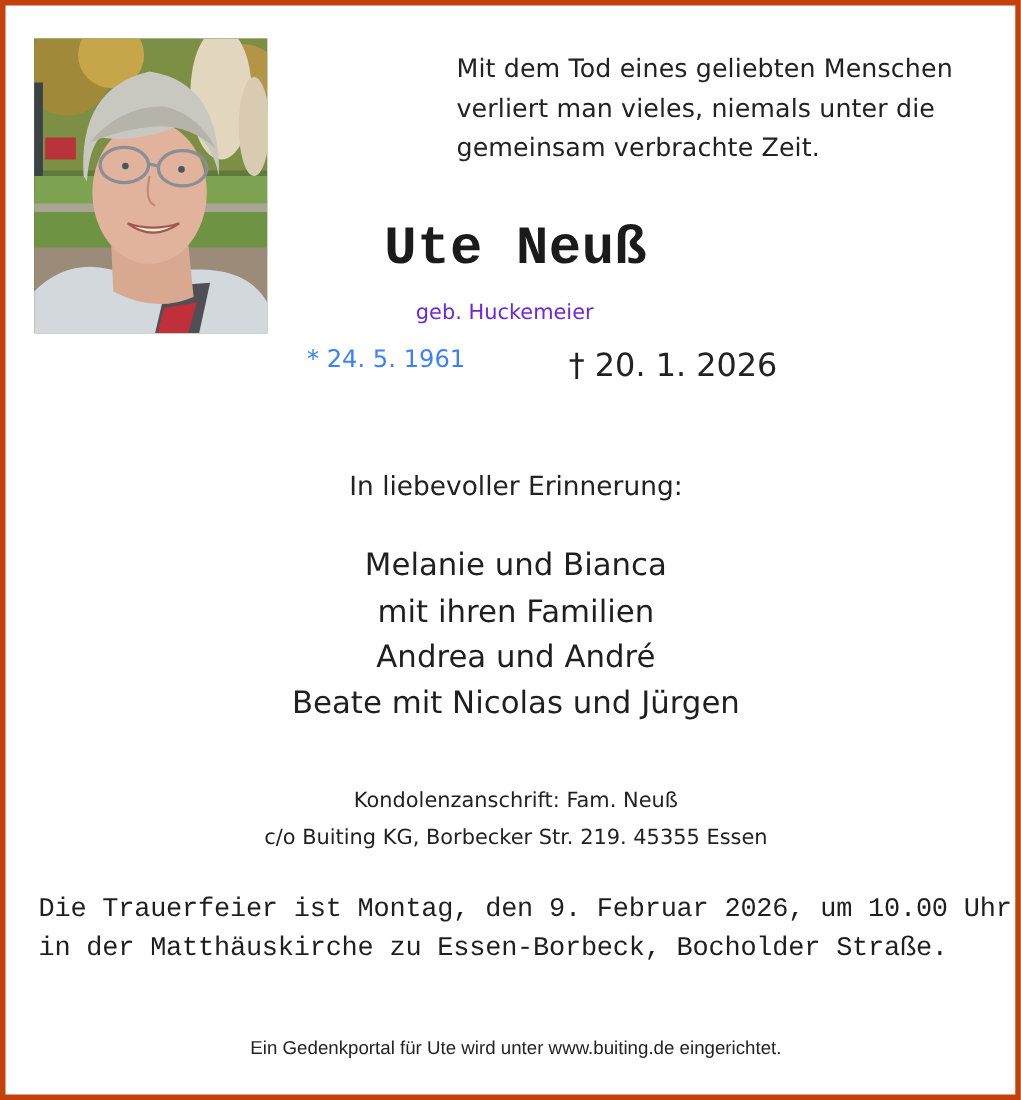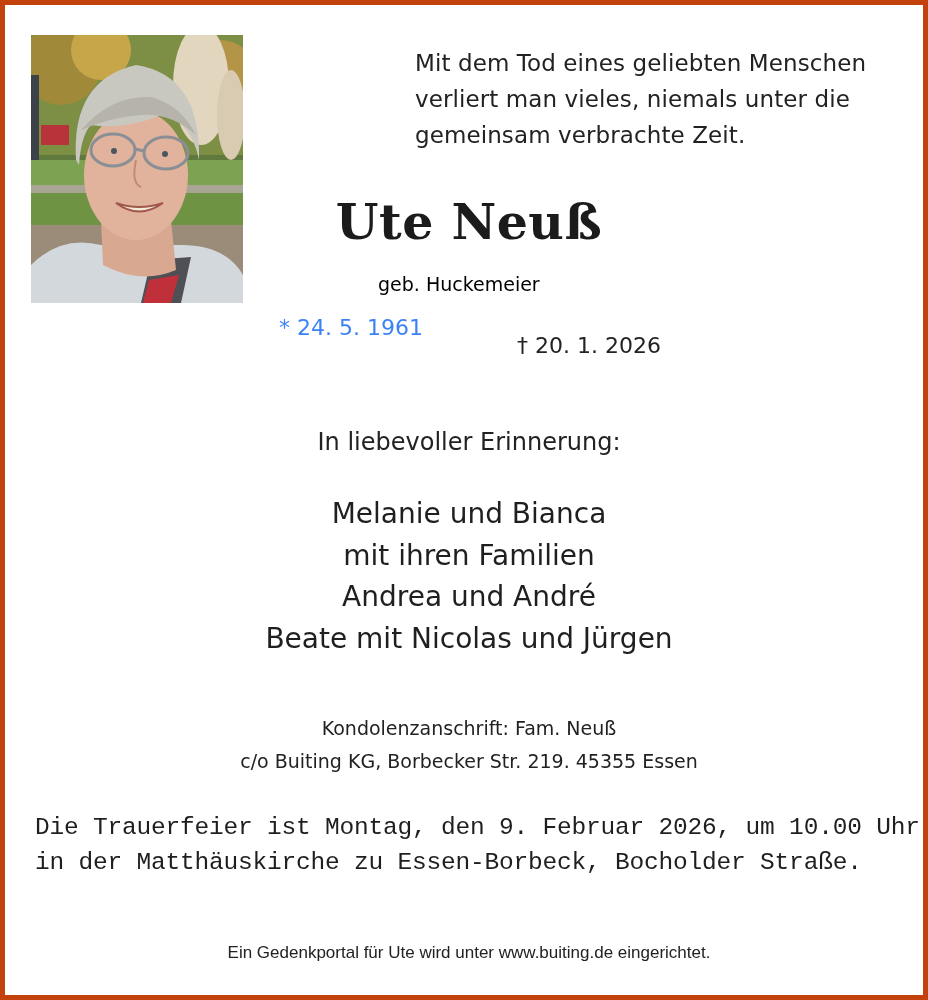--- a/index.html
+++ b/index.html
@@ -25,24 +25,24 @@
     .quote {
       left: 410px; top: 40px; font-size: 23px; line-height: 36px;
       font-family: "DejaVu Sans", sans-serif; letter-spacing: 0.1px; color: #222;
     }
     .name {
       left: 0; width: 928px; top: 188px; text-align: center;
       font-family: "DejaVu Serif", "Liberation Serif", serif;
       font-weight: bold; font-size: 49px; letter-spacing: 0.5px; color: #1b1b1b;
       padding-left: 0; box-sizing: border-box;
     }
-    .name span { position: relative; left: 0; }
-    .maiden { left: 373px; top: 268px; font-size: 19px; color: #000000; }
+    .name span { position: relative; left: 0; font-family: Liberation Mono, monospace; }
+    .maiden { left: 373px; top: 268px; font-size: 19px; color: #6d28d9; }
     .birth  { left: 274px; top: 310px; font-size: 22px; color: #3b82f6; }
-    .death  { left: 512px; top: 328px; font-size: 22px; color: #222; }
+    .death  { left: 512px; top: 310px; font-size: 29px; color: #222; }
     .intro  { left: 0; width: 928px; top: 423px; text-align: center; font-size: 24px; color: #222; }
     .mourners {
       left: 0; width: 928px; top: 488px; text-align: center;
       font-size: 28px; line-height: 41.5px; color: #1f1f1f;
     }
     .condolence {
       left: 0; width: 928px; top: 707px; text-align: center;
       font-size: 19px; line-height: 33px; color: #222;
     }
     .service {

